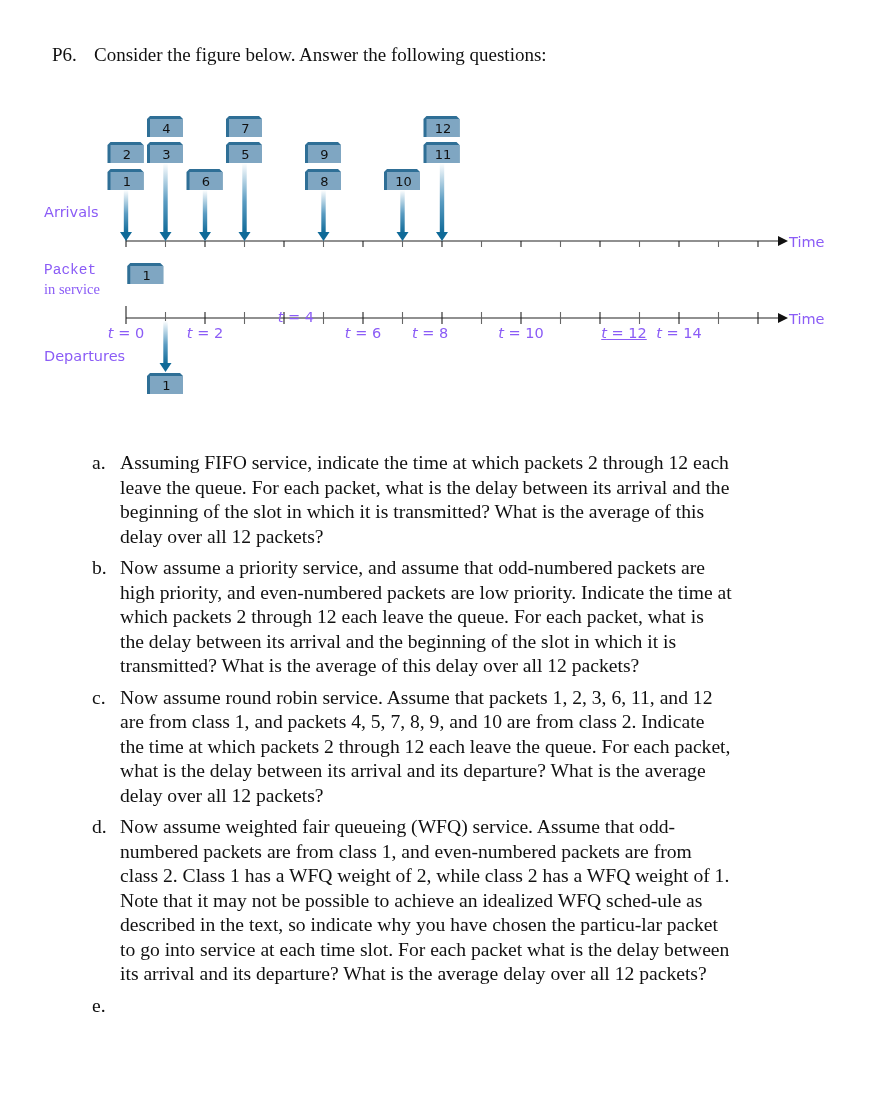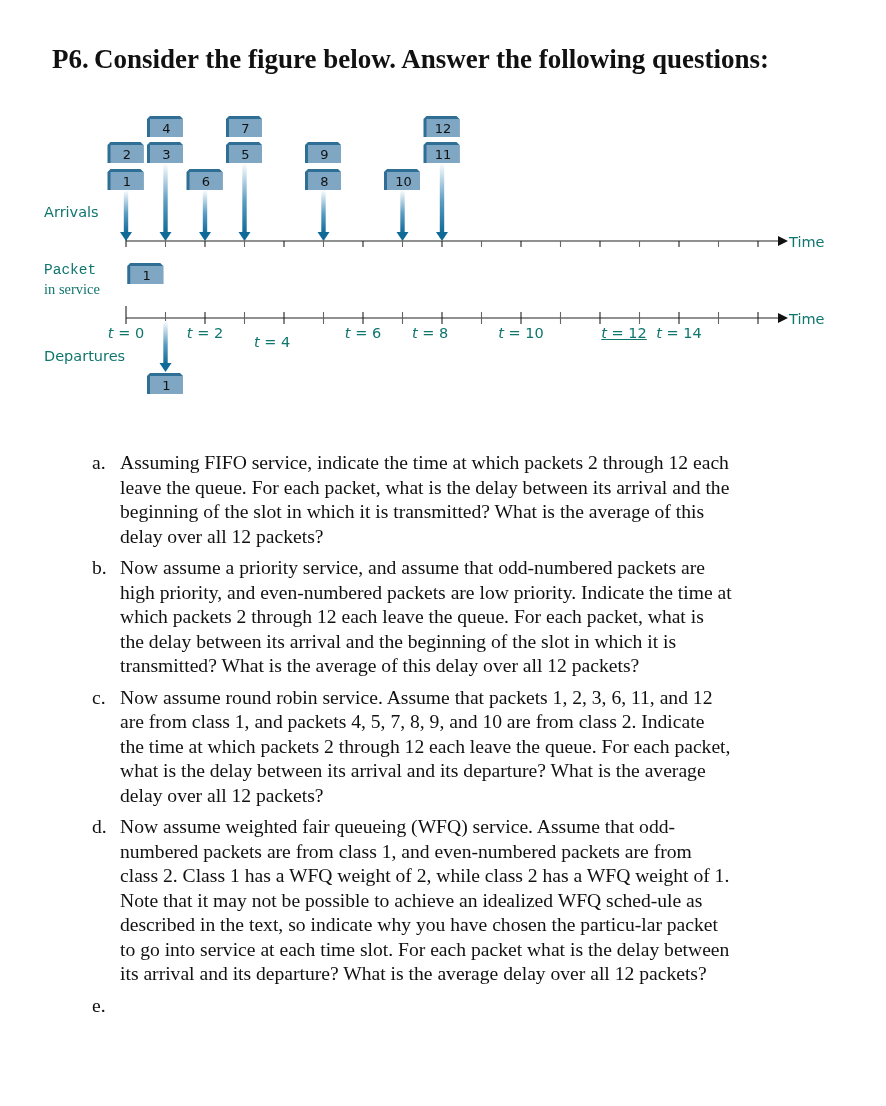--- a/index.html
+++ b/index.html
@@ -1,19 +1,19 @@
 <!DOCTYPE html>
 <html><head>
 <meta charset="utf-8">
 <style>
   html, body { margin: 0; padding: 0; background: #ffffff; }
   body { width: 886px; height: 1106px; position: relative; overflow: hidden; }
   .serif { font-family: "Liberation Serif", "DejaVu Serif", serif; color: #111; }
-  .sans { font-family: "DejaVu Sans", "Liberation Sans", sans-serif; color: #0f766e; }
-  #title { position: absolute; left: 52px; top: 44px; font-size: 27px; white-space: nowrap; font-weight: bold; }
+  .sans { font-family: "DejaVu Sans", "Liberation Sans", sans-serif; color: #8b5cf6; }
+  #title { position: absolute; left: 52px; top: 44px; font-size: 19px; white-space: nowrap; }
   #title .num { display: inline-block; width: 42px; }
   #figure { position: absolute; left: 0; top: 0; width: 886px; height: 420px; }
   .fig-label { position: absolute; font-size: 14.5px; line-height: 19px; }
   #questions { position: absolute; left: 92px; top: 451px; width: 640px; }
   .q { position: relative; padding-left: 28px; font-size: 19.6px; line-height: 24.5px; margin-bottom: 7px; }
   .q .letter { position: absolute; left: 0; top: 0; }
 </style>
 </head>
 <body>
 
@@ -164,21 +164,21 @@
 
   <div class="fig-label sans" style="left:44px;top:203px;">Arrivals</div>
   <div class="fig-label sans" style="left:44px;top:261px;font-family:Liberation Mono, monospace;">Packet</div>
   <div class="fig-label sans" style="left:44px;top:280px;font-family:Liberation Serif, serif;">in service</div>
   <div class="fig-label sans" style="left:44px;top:347px;">Departures</div>
   <div class="fig-label sans" style="left:789px;top:233px;">Time</div>
   <div class="fig-label sans" style="left:789px;top:310px;">Time</div>
   <div id="tick-labels">
       <div class="fig-label sans" style="top: 324px; width: 60px; text-align: center; left: 96px;"><i>t</i> = 0</div>
       <div class="fig-label sans" style="top: 324px; width: 60px; text-align: center; left: 175px;"><i>t</i> = 2</div>
-      <div class="fig-label sans" style="top: 333px; width: 60px; text-align: left; left: 254px;"><i>t</i> = 4</div>
+      <div class="fig-label sans" style="top: 308px; width: 60px; text-align: right; left: 254px;"><i>t</i> = 4</div>
       <div class="fig-label sans" style="top: 324px; width: 60px; text-align: center; left: 333px;"><i>t</i> = 6</div>
       <div class="fig-label sans" style="top: 324px; width: 60px; left: 412px;"><i>t</i> = 8</div>
       <div class="fig-label sans" style="top: 324px; width: 60px; text-align: center; left: 491px;"><i>t</i> = 10</div>
       <div class="fig-label sans" style="top: 324px; width: 60px; text-align: center; left: 594px; text-decoration: underline;"><i>t</i> = 12</div>
       <div class="fig-label sans" style="top: 324px; width: 60px; text-align: center; left: 649px;"><i>t</i> = 14</div>
     </div>
 </div>
 
 <div id="questions" class="serif">
   <div class="q">

